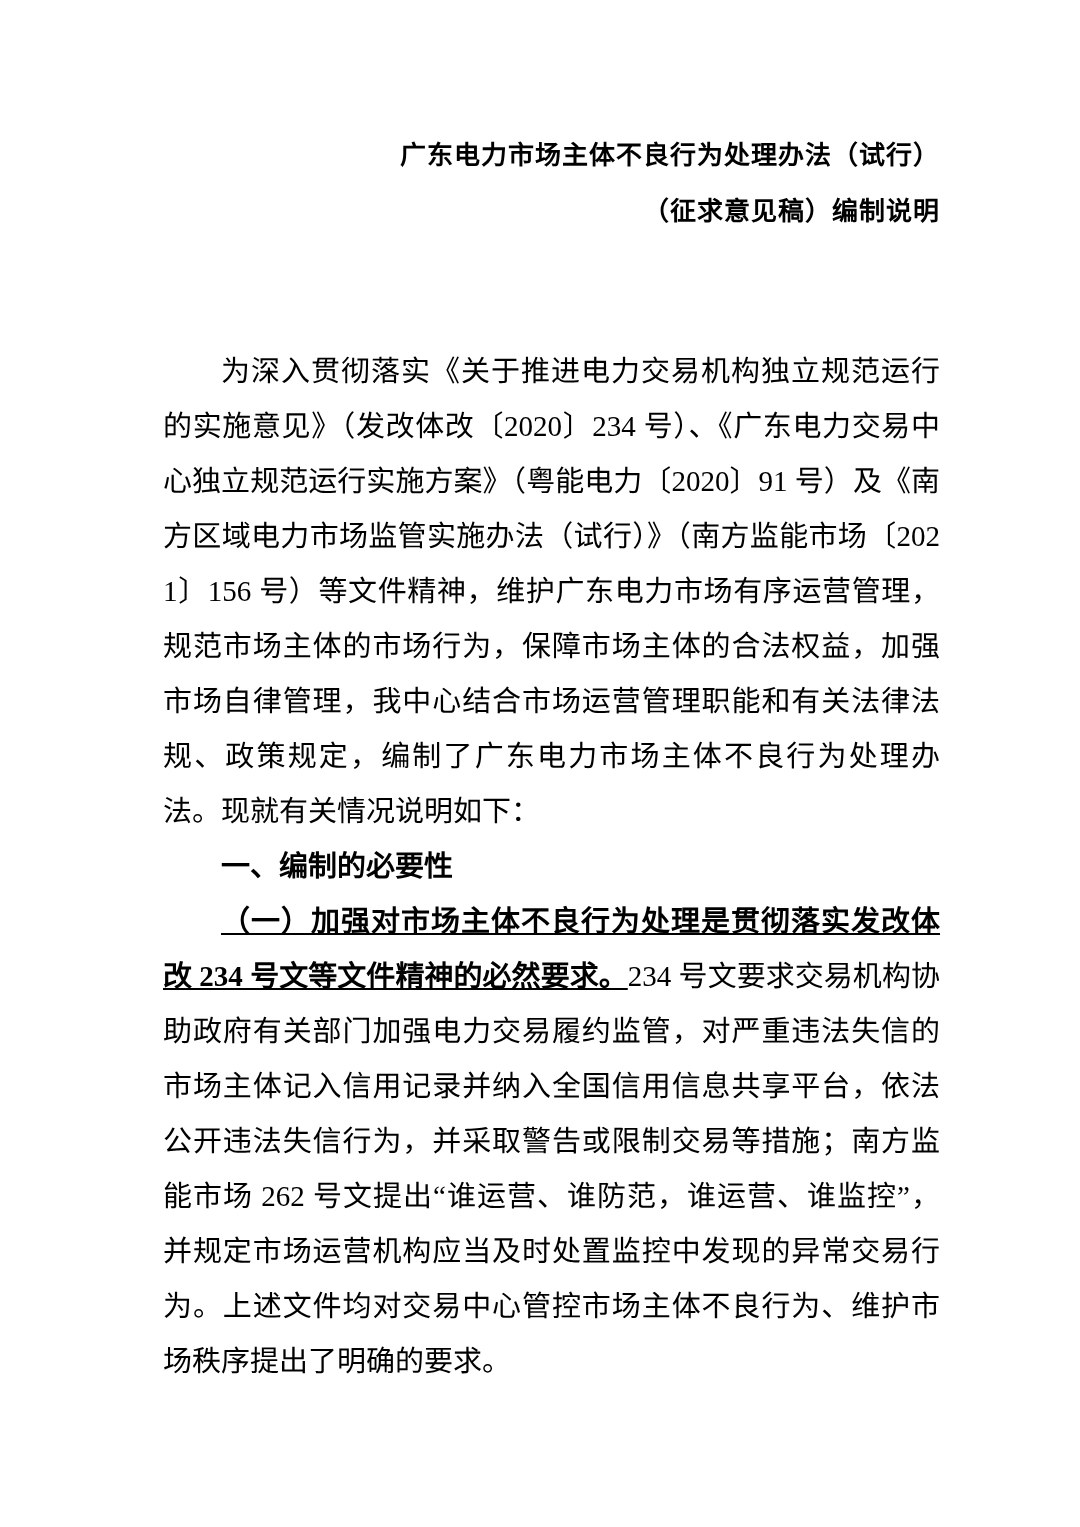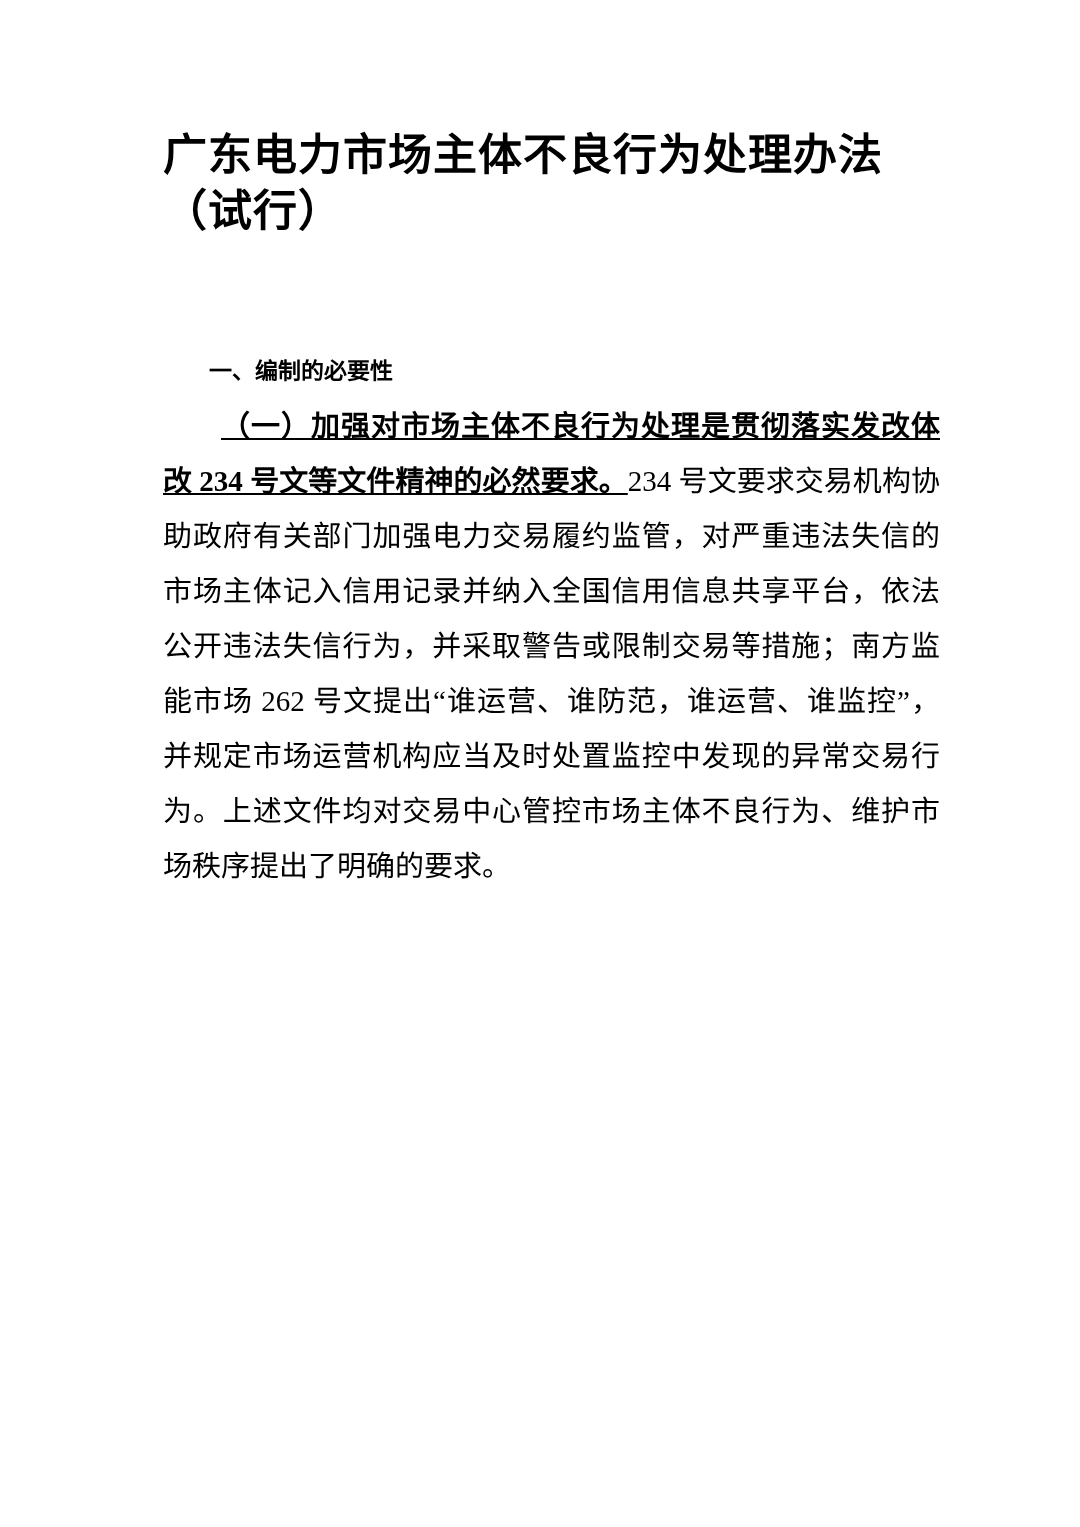--- a/index.html
+++ b/index.html
@@ -16,22 +16,22 @@
   }
   .page {
     box-sizing: border-box;
     width: 1080px;
     height: 1527px;
     padding: 128px 140px 40px 163px;
     background: #ffffff;
   }
   .doc-title {
     margin: 0 0 0 0;
-    text-align: left;
-    font-size: 44px;
+    text-align: right;
+    font-size: 26px;
     font-weight: bold;
     line-height: 56px;
     letter-spacing: 1px;
   }
   .doc-title .title-line {
     display: block;
   }
   .doc-body {
     margin-top: 104px;
     font-size: 29px;
@@ -41,39 +41,41 @@
   .doc-body p {
     margin: 0;
     text-indent: 2em;
     word-break: break-all;
   }
   .section-heading {
     margin: 0;
     text-indent: 2em;
     font-family: "Liberation Sans", "DejaVu Sans", sans-serif;
     font-weight: bold;
-    font-size: 23px;
+    font-size: 29px;
     line-height: 55px;
   }
   .lead-bold {
     font-weight: bold;
     text-decoration: underline;
   }
 </style>
 </head>
 <body>
 
 <div class="page">
 
   <h1 class="doc-title">
     <span class="title-line">广东电力市场主体不良行为处理办法（试行）</span>
+    <span class="title-line">（征求意见稿）编制说明</span>
   </h1>
 
   <div class="doc-body">
 
+    <p>为深入贯彻落实《关于推进电力交易机构独立规范运行的实施意见》（发改体改〔2020〕234 号）、《广东电力交易中心独立规范运行实施方案》（粤能电力〔2020〕91 号）及《南方区域电力市场监管实施办法（试行）》（南方监能市场〔2021〕156 号）等文件精神，维护广东电力市场有序运营管理，规范市场主体的市场行为，保障市场主体的合法权益，加强市场自律管理，我中心结合市场运营管理职能和有关法律法规、政策规定，编制了广东电力市场主体不良行为处理办法。现就有关情况说明如下：</p>
 
     <p class="section-heading">一、编制的必要性</p>
 
     <p><span class="lead-bold">（一）加强对市场主体不良行为处理是贯彻落实发改体改 234 号文等文件精神的必然要求。</span><span>234 号文要求交易机构协助政府有关部门加强电力交易履约监管，对严重违法失信的市场主体记入信用记录并纳入全国信用信息共享平台，依法公开违法失信行为，并采取警告或限制交易等措施；南方监能市场 262 号文提出“谁运营、谁防范，谁运营、谁监控”，并规定市场运营机构应当及时处置监控中发现的异常交易行为。上述文件均对交易中心管控市场主体不良行为、维护市场秩序提出了明确的要求。</span></p>
 
   </div>
 
 </div>
 
 </body></html>

